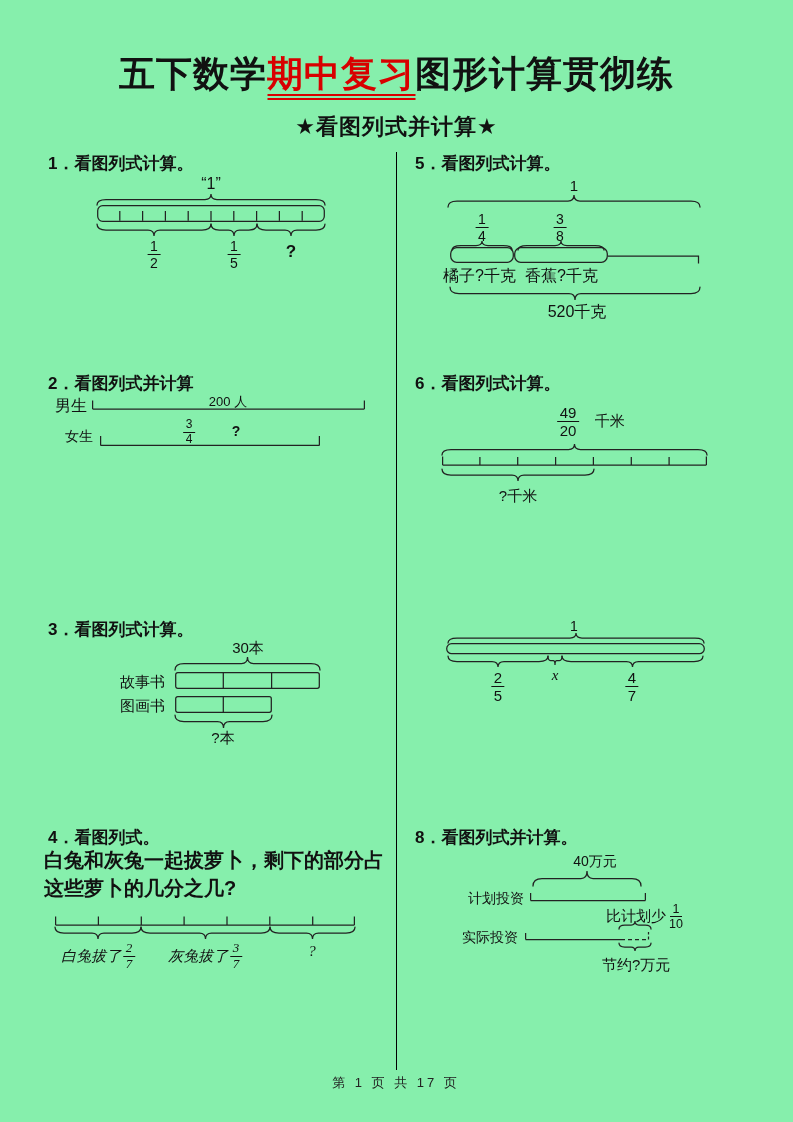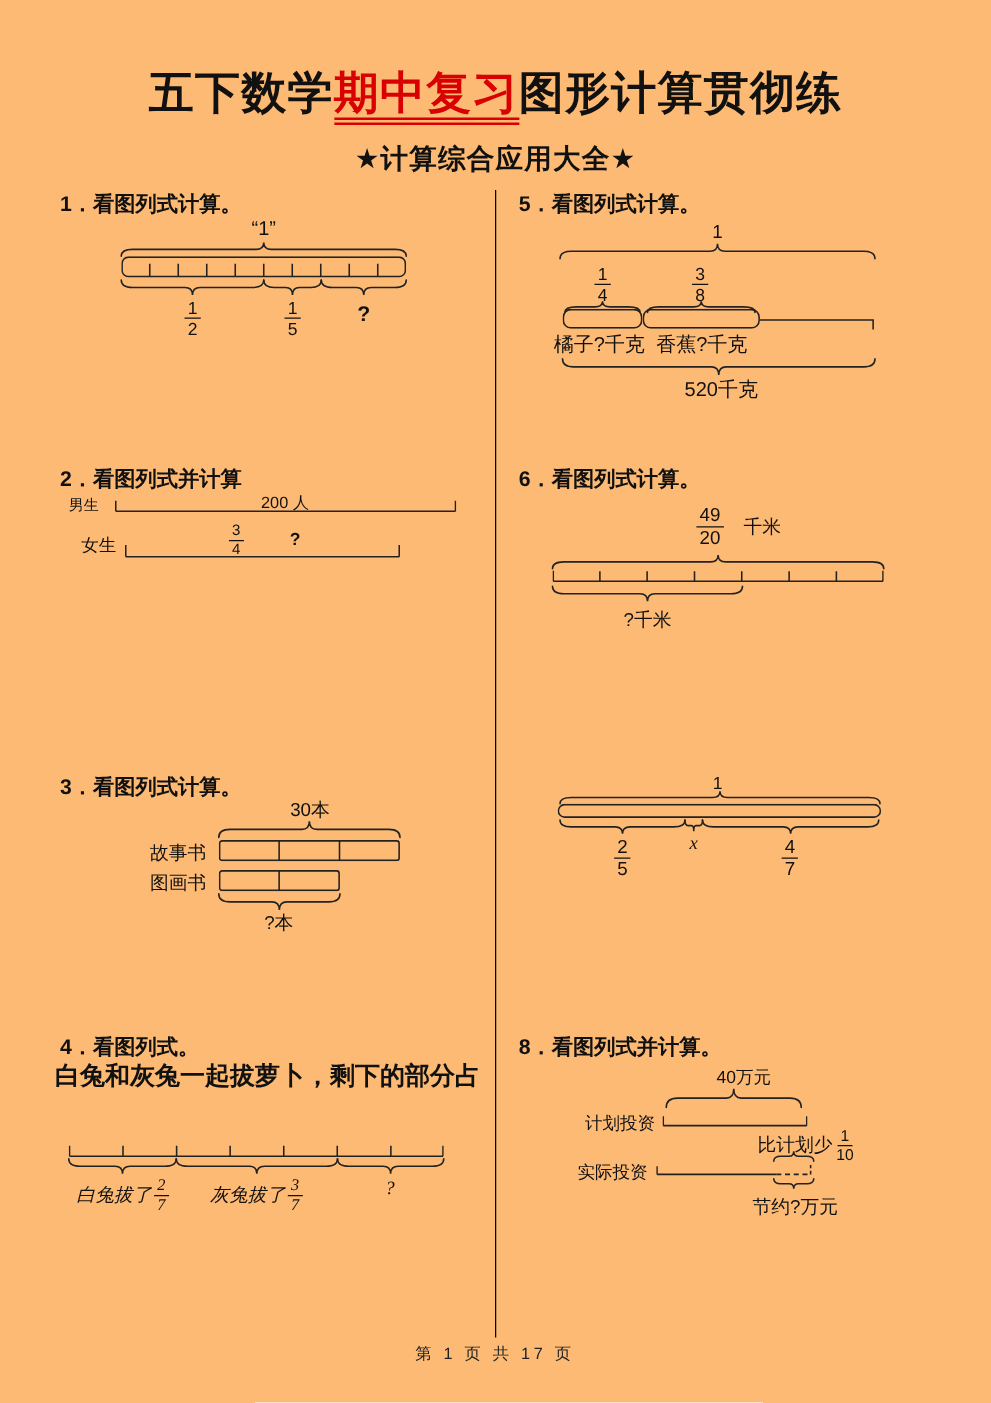--- a/index.html
+++ b/index.html
@@ -1,18 +1,18 @@
 <!DOCTYPE html>
 <html><head>
 <meta charset="utf-8">
 <style>
   * { margin:0; padding:0; box-sizing:border-box; }
   html,body { background:#ffffff; }
   .page {
-    position:relative; width:793px; height:1122px; background:#fdba74;
+    position:relative; width:793px; height:1122px; background:#86efac;
     font-family:"Liberation Sans","DejaVu Sans",sans-serif; color:#111;
     overflow:hidden;
   }
   .abs { position:absolute; white-space:nowrap; }
   .ctr { transform:translateX(-50%); }
   .hd  { font-size:17px; font-weight:700; }
   .accent { color:#d80000; border-bottom:6px double #d80000; }
   .frac { display:inline-flex; flex-direction:column; align-items:center; line-height:1.15; vertical-align:middle; }
   .frac .num { display:block; border-bottom:1.3px solid #111; padding:0 2.5px; }
   .frac .den { display:block; }
@@ -26,21 +26,21 @@
   .footer { position:absolute; font-size:13px; letter-spacing:3px; color:#222; }
 </style>
 </head>
 <body>
 
 <div class="page">
 
   <div class="abs" style="left:50%;top:50px;transform:translateX(-50%);font-size:36px;font-weight:700;letter-spacing:1px;">
     <span>五下数学</span><span class="accent">期中复习</span><span>图形计算贯彻练</span>
   </div>
-  <div class="abs" style="left:50%;top:112px;transform:translateX(-50%);font-size:22px;font-weight:600;letter-spacing:1px;">★计算综合应用大全★</div>
+  <div class="abs" style="left:50%;top:112px;transform:translateX(-50%);font-size:22px;font-weight:600;letter-spacing:1px;">★看图列式并计算★</div>
 
   <div class="divider" style="left:396px;top:152px;height:918px;"></div>
 
   <div class="abs hd" style="left:48px;top:152px;">1．看图列式计算。</div>
   <div class="abs ctr" style="left:211px;top:175px;font-size:16px;">“1”</div>
   <svg class="brace" width="228" height="11" style="position:absolute;left:97px;top:194px;" viewBox="0 0 228 11">
       <path d="M0 11 Q0 5.5 9 5.5 L108 5.5 Q114 5.5 114 0 Q114 5.5 120 5.5 L219 5.5 Q228 5.5 228 11" fill="none" stroke="#222" stroke-width="1.25" stroke-linecap="round"></path>
     </svg>
   <svg class="dg" width="228" height="17" style="position:absolute;left:97px;top:205px;">
     <rect x="0.7" y="0.7" width="226.6" height="15.6" rx="5"></rect>
@@ -67,21 +67,21 @@
     <span class="num">1</span>
     <span class="den">2</span>
   </span>
   <span class="abs ctr frac" style="left:234px;top:238px;font-size:14px;">
     <span class="num">1</span>
     <span class="den">5</span>
   </span>
   <div class="abs ctr" style="left:291px;top:242px;font-size:17px;font-weight:600;">?</div>
 
   <div class="abs hd" style="left:48px;top:372px;">2．看图列式并计算</div>
-  <div class="abs" style="left:55px;top:396px;font-size:12px;">男生</div>
+  <div class="abs" style="left:55px;top:396px;font-size:16px;">男生</div>
   <div class="abs ctr" style="left:228px;top:393px;font-size:13px;">200 人</div>
   <svg class="dg" width="273" height="13" style="position:absolute;left:92px;top:398px;">
     <line x1="0.6" y1="11" x2="272.4" y2="11"></line>
     <line x1="0.6" y1="11" x2="0.6" y2="2.5"></line>
       <line x1="272.4" y1="11" x2="272.4" y2="2.5"></line>
   </svg>
   <span class="abs ctr frac" style="left:189px;top:418px;font-size:12px;">
     <span class="num">3</span>
     <span class="den">4</span>
   </span>
@@ -109,20 +109,21 @@
     <rect x="0.7" y="0.7" width="95.6" height="15.6" rx="2"></rect>
     <line x1="48.3" y1="0.7" x2="48.3" y2="16.3"></line>
   </svg>
   <svg class="brace" width="97" height="13" style="position:absolute;left:175px;top:715px;" viewBox="0 0 97 13">
       <path d="M0 0 Q0 6.5 9 6.5 L42.5 6.5 Q48.5 6.5 48.5 13 Q48.5 6.5 54.5 6.5 L88 6.5 Q97 6.5 97 0" fill="none" stroke="#222" stroke-width="1.25" stroke-linecap="round"></path>
     </svg>
   <div class="abs ctr" style="left:223px;top:729px;font-size:15px;">?本</div>
 
   <div class="abs hd" style="left:48px;top:826px;">4．看图列式。</div>
   <div class="abs" style="left:44px;top:847px;font-size:20px;font-weight:600;">白兔和灰兔一起拔萝卜，剩下的部分占</div>
+  <div class="abs" style="left:44px;top:875px;font-size:20px;font-weight:600;">这些萝卜的几分之几?</div>
   <svg class="dg" width="300" height="12" style="position:absolute;left:55px;top:914px;">
     <line x1="0.6" y1="11" x2="299.4" y2="11"></line>
     <line x1="0.6" y1="11" x2="0.6" y2="2.5"></line>
       <line x1="43.4" y1="11" x2="43.4" y2="2.5"></line>
     <line x1="86.3" y1="11" x2="86.3" y2="2.5"></line>
       <line x1="129.1" y1="11" x2="129.1" y2="2.5"></line>
     <line x1="172" y1="11" x2="172" y2="2.5"></line>
       <line x1="214.8" y1="11" x2="214.8" y2="2.5"></line>
     <line x1="257.7" y1="11" x2="257.7" y2="2.5"></line>
       <line x1="299.4" y1="11" x2="299.4" y2="2.5"></line>

